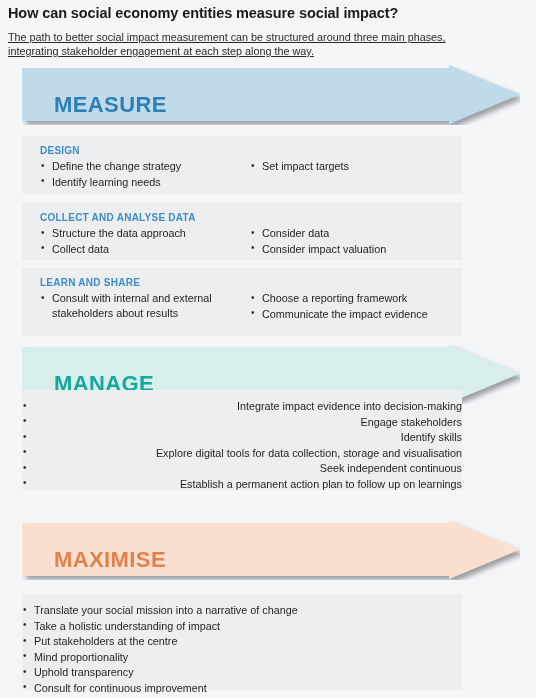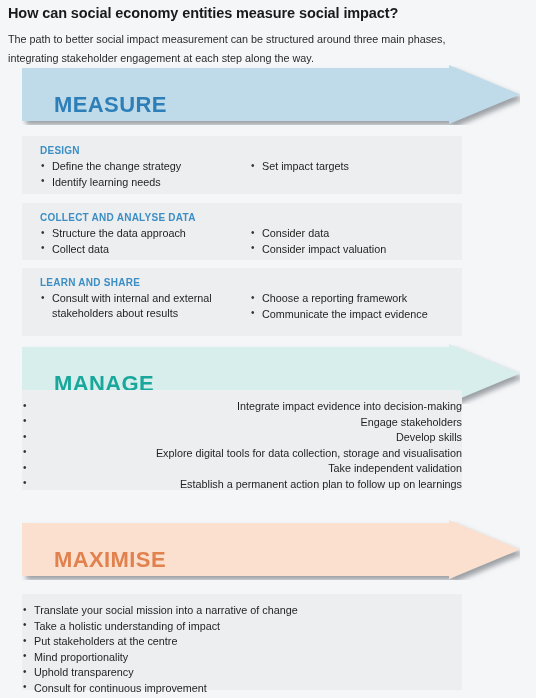--- a/index.html
+++ b/index.html
@@ -25,22 +25,23 @@
     font-weight: bold;
     color: #1a1a1a;
     letter-spacing: -0.1px;
   }
   #page-subtitle {
     position: absolute;
     left: 8px;
     top: 30px;
     width: 470px;
     font-size: 10.8px;
-    line-height: 19px;
+    line-height: 14px;
     color: #2a2a2a;
+    text-decoration: underline;
   }
 
   
   .arrow-banner {
     position: absolute;
     left: 22px;
     width: 498px;
     height: 60px;
   }
   .arrow-shape {
@@ -213,23 +214,23 @@
     <path d="M0,3 L427,3 L427,0 L498,29.5 L427,59 L427,56 L0,56 Z" fill="#d7eeec" filter="url(#sh2)"></path>
   </svg>
   <div class="arrow-label">MANAGE</div>
 </div>
 
 <div class="panel" id="panel-manage-list">
   <div class="inner">
     <ul class="blist wide-list">
       <li>Integrate impact evidence into decision-making</li>
       <li>Engage stakeholders</li>
-      <li>Develop skills</li>
+      <li>Identify skills</li>
       <li>Explore digital tools for data collection, storage and visualisation</li>
-      <li>Take independent validation</li>
+      <li>Seek independent continuous</li>
       <li>Establish a permanent action plan to follow up on learnings</li>
     </ul>
   </div>
 </div>
 
 <div class="arrow-banner" id="arrow-maximise">
   <svg class="arrow-shape" viewBox="0 0 498 60" preserveAspectRatio="none">
     <defs>
       <filter id="sh3" x="-10%" y="-10%" width="130%" height="140%">
         <feDropShadow dx="4" dy="4" stdDeviation="2.4" flood-color="#8d9296" flood-opacity="0.85"></feDropShadow>

